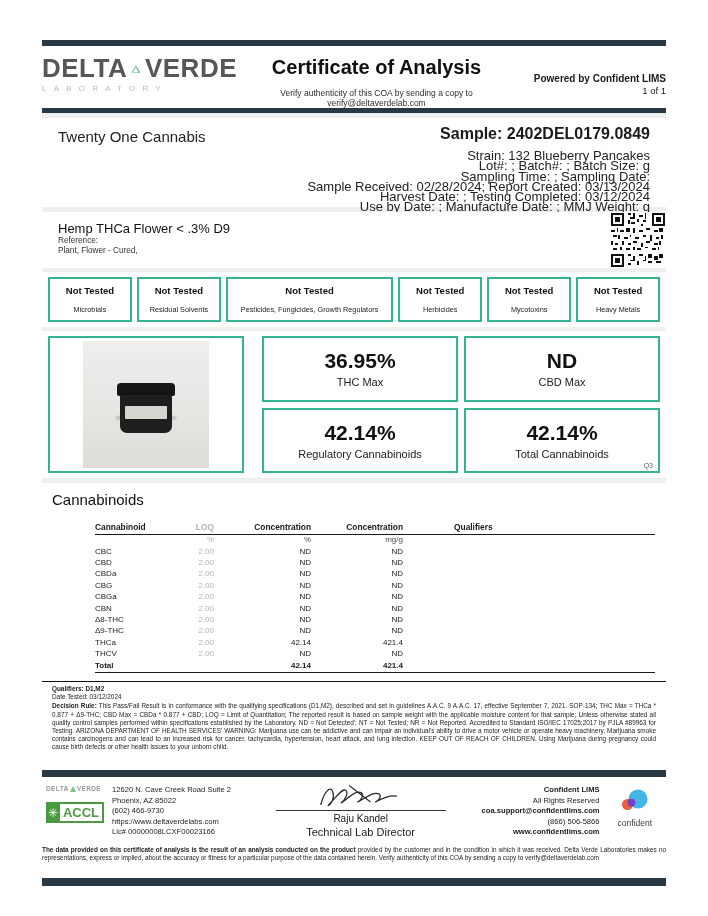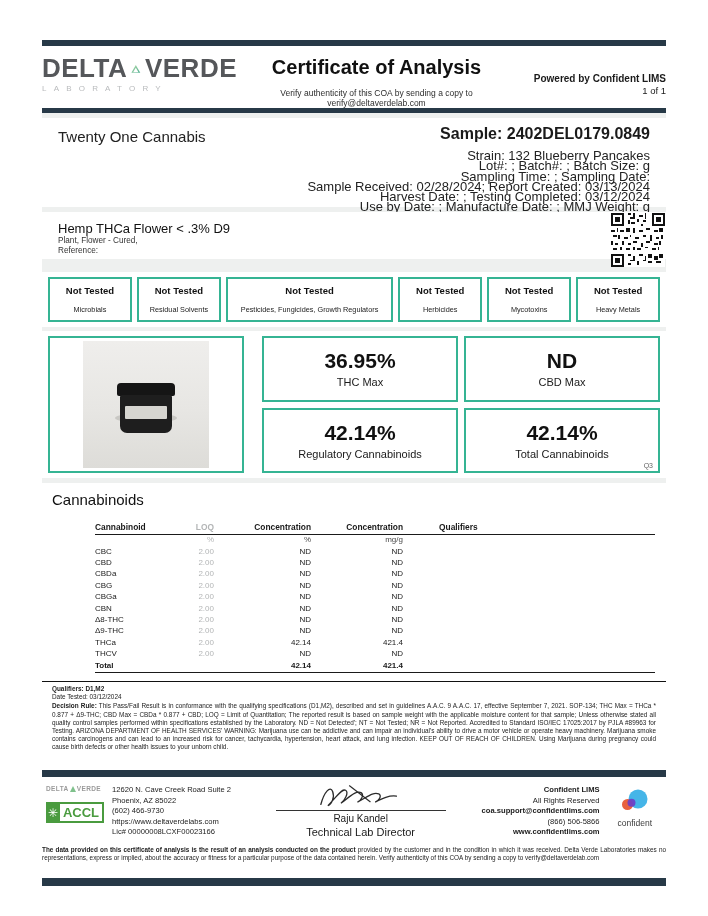--- a/index.html
+++ b/index.html
@@ -29,21 +29,21 @@
   .card { position:absolute; left:42px; width:624px; background:#fff; }
 
   
   .card-sample { top:118px; height:89px; padding:10px 16px; }
   .client { font-size:15px; color:#222; }
   .sample-info { position:absolute; right:16px; top:7px; text-align:right; }
   .sample-id { font-size:16px; font-weight:600; margin-bottom:8px; }
   .sample-detail { font-size:13px; line-height:10.3px; color:#222;margin-left:20px; }
 
   
-  .card-product { top:212px; height:47px; padding:9px 16px; }
+  .card-product { top:212px; height:56px; padding:9px 16px; }
   .product-name { font-size:13px; color:#111; }
   .product-line { font-size:8.2px; color:#333; line-height:9.5px; }
   .product-line:first-of-type { margin-top:9px; }
   .qr { position:absolute; right:1px; top:1px; }
 
   
   .card-status { top:272px; height:55px; padding:5px 6px; display:flex; gap:5px; }
   .status-box { flex:1; border:2px solid #35b493; display:flex; flex-direction:column; justify-content:space-between; align-items:center; padding:6px 2px 5px; background:#fff; }
   .status-box.wide { flex:2.1; }
   .status-state { font-size:9.5px; font-weight:700; color:#111; }
@@ -67,21 +67,21 @@
   
   .card-cannab { top:483px; height:287px; padding:8px 10px; }
   .cannab-title { font-size:15px; color:#111; }
   .ctable { margin:14px 0 0 43px; width:560px; font-size:8px; }
   .trow { display:grid; grid-template-columns:90px 29px 97px 92px 1fr; align-items:center; line-height:11.4px; }
   .thead { border-bottom:1.5px solid #1a1a1a; padding-bottom:2px; line-height:10px; }
   .th { font-size:8.4px; font-weight:700; }
   .gray { color:#b3b5b6; }
   .ra { text-align:right; }
   .units { line-height:10.5px; color:#4a4a4a; }
-  .c-qual { padding-left:36px; }
+  .c-qual { padding-left:51px; }
   .conc-bar { width:132px; height:8px; background:#27b288; margin-left:40px; }
   .total-row { font-weight:700; border-bottom:1.6px solid #1a1a1a; padding-bottom:1px; }
   .qualifiers { position:absolute; left:0; right:0; top:198px; border-top:1.5px solid #111; padding:3px 10px 0; }
   .q-line { font-size:6.4px; line-height:8.2px; color:#222; font-weight:700; }
   .q-line.norm { font-weight:400; }
   .q-par { font-size:6.4px; line-height:8.2px; color:#222; text-align:justify; margin-top:1px; }
 
   
   .footer { position:absolute; left:42px; top:779px; width:624px; height:64px; display:flex; gap:8px; padding:2px 4px; }
   .f-logos { width:58px; padding-top:4px; }
@@ -148,22 +148,22 @@
       <div class="sample-detail">Lot#: ; Batch#: ; Batch Size: g</div>
       <div class="sample-detail">Sampling Time: ; Sampling Date:</div>
       <div class="sample-detail">Sample Received: 02/28/2024; Report Created: 03/13/2024</div>
       <div class="sample-detail">Harvest Date: ; Testing Completed: 03/12/2024</div>
       <div class="sample-detail">Use by Date: ; Manufacture Date: ; MMJ Weight: g</div>
     </div>
   </section>
 
   <section class="card card-product">
     <div class="product-name">Hemp THCa Flower &lt; .3% D9</div>
+    <div class="product-line">Reference:</div>
     <div class="product-line">Plant, Flower - Cured,</div>
-    <div class="product-line">Reference:</div>
     <svg class="qr" width="54" height="54" viewBox="0 0 29 29" shape-rendering="crispEdges">
       <rect width="29" height="29" fill="#fff"></rect>
       <g fill="#111">
         <rect x="0" y="0" width="7" height="7"></rect>
           <rect x="22" y="0" width="7" height="7"></rect>
           <rect x="0" y="22" width="7" height="7"></rect>
       </g>
       <g fill="#fff">
         <rect x="1" y="1" width="5" height="5"></rect>
           <rect x="23" y="1" width="5" height="5"></rect>

